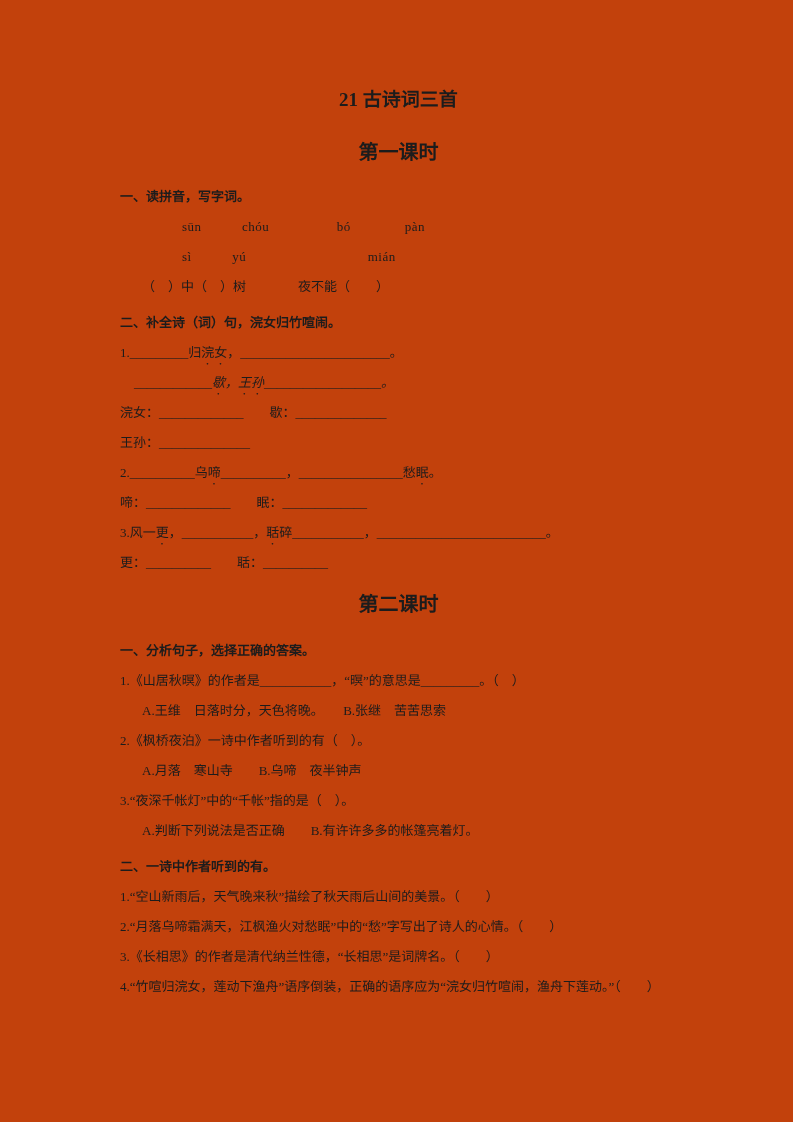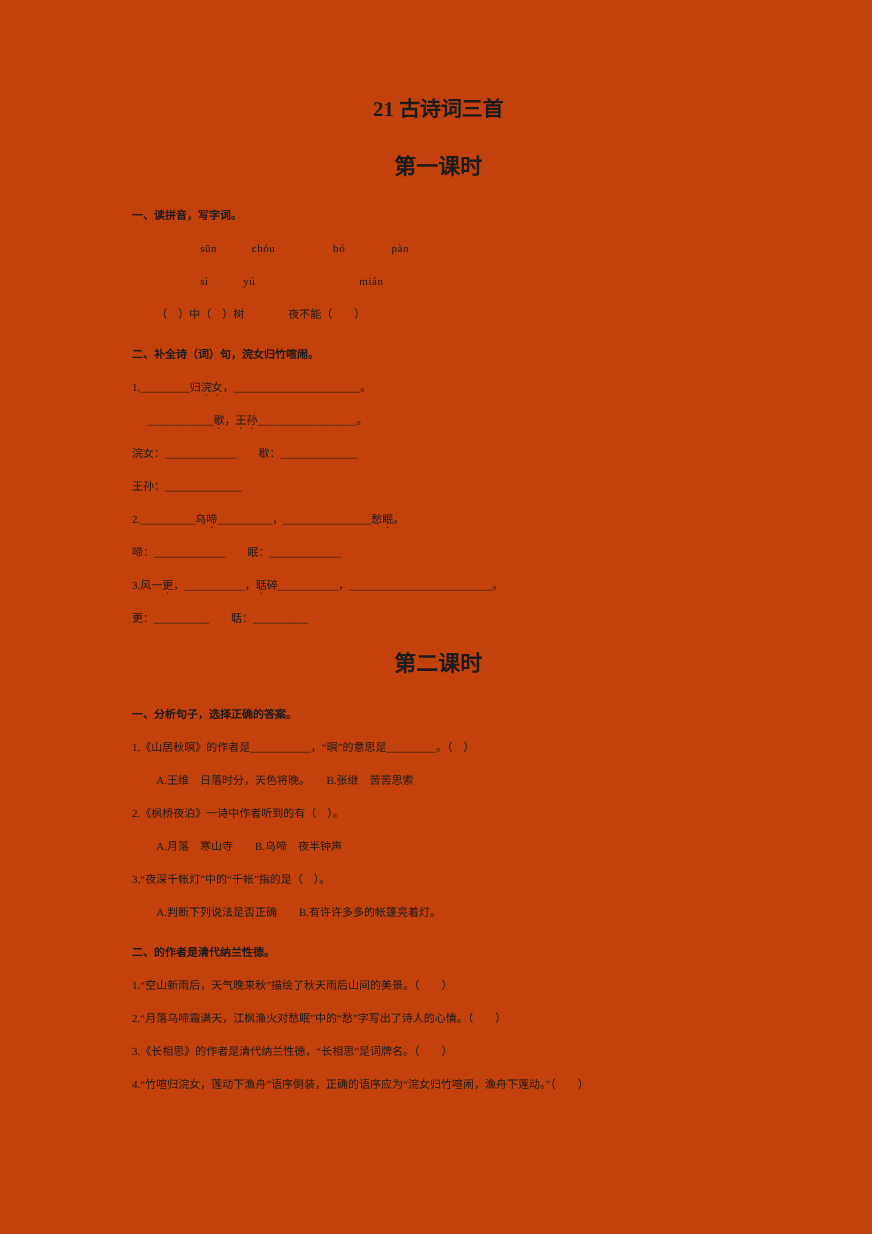--- a/index.html
+++ b/index.html
@@ -5,26 +5,26 @@
   html,body{margin:0;padding:0;background:#ffffff;}
   .page{
     width:793px;height:1122px;background:#c2410c;box-sizing:border-box;
     padding:88px 116px 30px 120px;
     font-family:"Liberation Serif","DejaVu Serif",serif;
     color:#1c1c1c;overflow:hidden;
   }
   .title{text-align:center;font-weight:bold;font-size:19px;line-height:24px;margin:0 0 30px 0;}
   .lesson{text-align:center;font-weight:bold;font-size:20px;line-height:20px;margin:0 0 20px 0;}
   .lesson2{margin-top:16px;margin-bottom:22px;}
-  .line{font-size:10px;line-height:30px;white-space:pre-wrap;}
+  .line{font-size:13px;line-height:30px;white-space:pre-wrap;}
   .bold{font-weight:bold;}
   .sect{margin-top:6px;}
   .pinyin{padding-left:62px;letter-spacing:0.5px;}
   .chars{padding-left:22px;}
-  .indent{padding-left:14px;}
+  .indent{padding-left:14px;font-style:italic;}
   .opts{padding-left:22px;}
   .dot{
     -webkit-text-emphasis:filled dot #1c1c1c;
     -webkit-text-emphasis-position:under;
     text-emphasis:filled dot #1c1c1c;
     text-emphasis-position:under right;
   }
   .blank{white-space:pre;}
 </style>
 </head>
@@ -64,20 +64,20 @@
 
   <div class="line"><span>1.《山居秋暝》的作者是</span><span class="blank">___________</span><span>，“暝”的意思是</span><span class="blank">_________</span><span>。（　）</span></div>
   <div class="line opts">A.王维　日落时分，天色将晚。　　B.张继　苦苦思索</div>
 
   <div class="line">2.《枫桥夜泊》一诗中作者听到的有（　）。</div>
   <div class="line opts">A.月落　寒山寺　　B.乌啼　夜半钟声</div>
 
   <div class="line">3.“夜深千帐灯”中的“千帐”指的是（　）。</div>
   <div class="line opts">A.判断下列说法是否正确　　B.有许许多多的帐篷亮着灯。</div>
 
-  <div class="line bold sect">二、的作者是清代纳兰性德。</div>
+  <div class="line bold sect">二、一诗中作者听到的有。</div>
 
   <div class="line">1.“空山新雨后，天气晚来秋”描绘了秋天雨后山间的美景。（　　）</div>
   <div class="line">2.“月落乌啼霜满天，江枫渔火对愁眠”中的“愁”字写出了诗人的心情。（　　）</div>
   <div class="line">3.《长相思》的作者是清代纳兰性德，“长相思”是词牌名。（　　）</div>
   <div class="line">4.“竹喧归浣女，莲动下渔舟”语序倒装，正确的语序应为“浣女归竹喧闹，渔舟下莲动。”（　　）</div>
 
 </div>
 
 </body></html>

